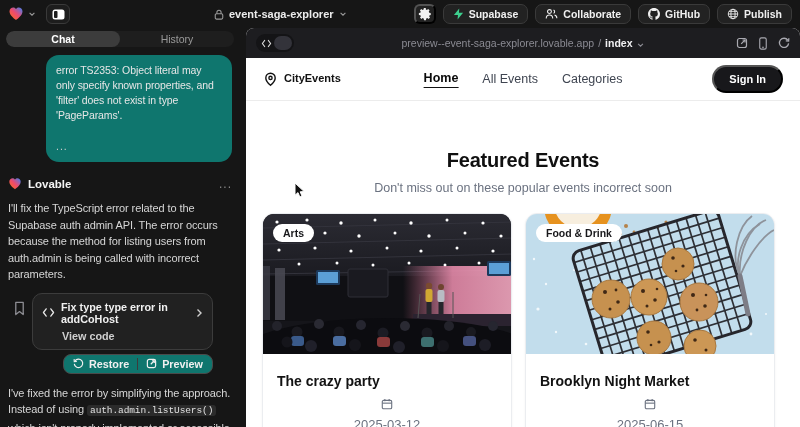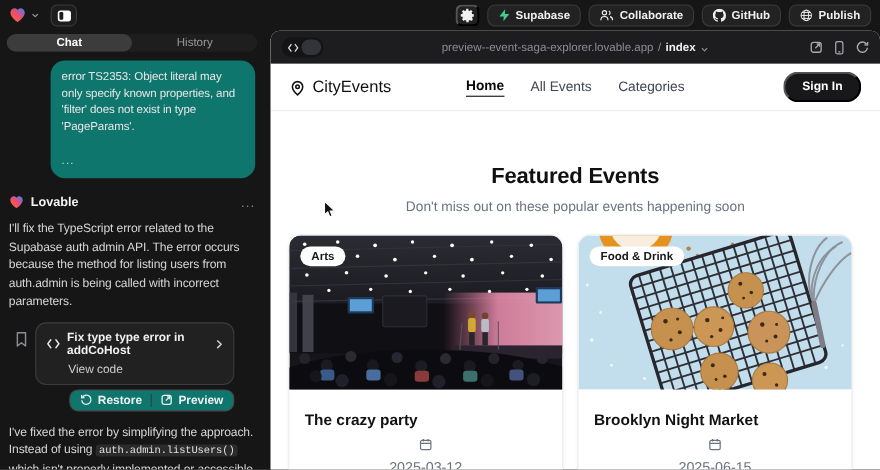--- a/index.html
+++ b/index.html
@@ -24,39 +24,39 @@
   .bubble .dots { margin-top:16px; color:#cfcfcf; letter-spacing:1px; }
   .ai-head { display:flex; align-items:center; gap:6px; margin:15px 2px 0; }
   .ai-name { color:#f4f4f4; font-size:11.5px; font-weight:700; }
   .ai-menu { margin-left:auto; color:#8a8a8a; font-size:12px; letter-spacing:1px; cursor:pointer; }
   .msg { margin:9px 2px 0; color:#d6d6d6; font-size:11px; line-height:16.5px; letter-spacing:-0.1px; }
   .msg code { font-family:"Liberation Mono", monospace; font-size:9.5px; background:#2b2b2b; border-radius:3px; padding:0 3px; color:#e0e0e0; }
   .tool-row { display:flex; align-items:flex-start; margin:10px 21px 0 7px; }
   .tool-card { flex:1; margin-left:6px; background:#212121; border:1px solid #3c3c3c; border-radius:10px; padding:7px 9px; cursor:pointer; }
   .tc-top { display:flex; align-items:center; gap:6px; color:#f0f0f0; font-size:10.8px; font-weight:600; }
   .tc-top .chev { margin-left:auto; }
-  .tc-sub { margin:5px 0 0 20px; color:#cfcfcf; font-size:10.8px; cursor:pointer; }
+  .tc-sub { margin:5px 0 0 20px; color:#cfcfcf; font-size:10.8px; cursor:pointer;font-weight:bold; }
   .chip { display:flex; align-items:center; gap:0; margin:4px 21px 0 auto; width:max-content; background:#0f766e; border:1px solid #4a4a4a; border-radius:8px; padding:3px 9px; position:relative; z-index:2; }
   .chip-btn { display:flex; align-items:center; gap:5px; color:#f0f0f0; font-size:10.8px; font-weight:600; cursor:pointer; }
   .chip-div { width:1px; height:12px; background:#3c3c3c; margin:0 8px; }
 
   
   .preview { position:absolute; left:246px; top:28px; right:0; bottom:0; border-radius:8px 8px 0 0; overflow:hidden; background:#fff; }
   .chrome { height:30px; background:#1d1d20; display:flex; align-items:center; padding:0 10px; position:relative; }
   .toggle { display:flex; align-items:center; height:18px; background:#141416; border-radius:9px; padding:2px; cursor:pointer; }
   .toggle .code-seg { width:16px; height:14px; display:flex; align-items:center; justify-content:center; }
   .toggle .knob { width:18px; height:14px; background:#33333a; border-radius:7px; }
   .urlbar { position:absolute; left:50%; transform:translateX(-50%); display:flex; align-items:flex-end; gap:4px; font-size:10.5px; color:#8b8b93; white-space:nowrap; cursor:pointer; }
   .urlbar .pg { color:#f2f2f4; font-weight:700; }
   .chrome-actions { margin-left:auto; display:flex; align-items:center; gap:10px; }
   .chrome-actions .icobtn { display:flex; align-items:center; justify-content:center; cursor:pointer; }
 
   .page { position:relative; height:369px; background:#fff; overflow:hidden; }
   .site-nav { display:flex; align-items:center; height:43px; padding:0 17px; border-bottom:1px solid #ececec; position:relative; }
-  .brand { display:flex; align-items:flex-end; gap:6px; font-size:15px; font-weight:400; color:#111; cursor:pointer; }
+  .brand { display:flex; align-items:flex-start; gap:6px; font-size:11px; font-weight:700; color:#111; cursor:pointer; }
   .links { position:absolute; left:50%; transform:translateX(-50%); display:flex; align-items:center; gap:24px; font-size:12.5px; color:#3f4551; }
   .links .lnk { cursor:pointer; }
   .links .active { color:#0a0a0a; font-weight:600; border-bottom:1.5px solid #111; padding-bottom:2px; }
   .signin { margin-left:auto; background:#18181b; color:#fff; border-radius:999px; padding:6px 15px; font-size:11px; font-weight:600; cursor:pointer; }
   .hero { text-align:center; margin-top:48px; }
   .hero h1 { font-size:20px; font-weight:700; color:#101010; letter-spacing:-0.2px; }
   .hero p { margin-top:9px; font-size:12.5px; color:#6b7280; }
   .cards { display:flex; gap:13px; padding:0 16px; margin-top:18px; }
   .card { width:250px; background:#fff; border:1px solid #ebedf0; border-radius:12px; overflow:hidden; box-shadow:0 1px 3px rgba(0,0,0,.05); cursor:pointer; flex:none; }
   .card-img { position:relative; height:148px; }
@@ -95,20 +95,34 @@
       <button class="panel-btn">
         <span style="display:flex;">
           <svg width="13" height="11" viewBox="0 0 13 11">
               <rect x="0.5" y="0.5" width="12" height="10" rx="2.5" fill="#fff"></rect>
               <rect x="2" y="2" width="3.5" height="7" rx="1" fill="#1d1d1d"></rect>
             </svg>
         </span>
       </button>
     </div>
 
+    <div class="tb-project">
+      <span style="display:flex;">
+        <svg width="10" height="11" viewBox="0 0 12 13">
+            <rect x="1.5" y="5.5" width="9" height="6.5" rx="1.5" fill="none" stroke="#9a9a9a" stroke-width="1.3"></rect>
+            <path d="M3.5 5.5 V3.8 a2.5 2.5 0 0 1 5 0 V5.5" fill="none" stroke="#9a9a9a" stroke-width="1.3"></path>
+          </svg>
+      </span>
+      <span>event-saga-explorer</span>
+      <span style="display:flex;">
+        <svg width="8" height="8" viewBox="0 0 10 10">
+            <polyline points="2,3.5 5,6.5 8,3.5" fill="none" stroke="#9a9a9a" stroke-width="1.4"></polyline>
+          </svg>
+      </span>
+    </div>
 
     <div class="tb-right">
       <button class="gear-btn">
         <span style="display:flex;">
           <svg width="14" height="14" viewBox="0 0 16 16">
               <path fill="#f0f0f0" d="M8 5.2A2.8 2.8 0 1 0 8 10.8 2.8 2.8 0 0 0 8 5.2zm6.6 3.9-.1-2.2-1.7-.4a5 5 0 0 0-.5-1.2l.9-1.5-1.6-1.5-1.4 1a5 5 0 0 0-1.2-.5L8.9 1H6.7l-.3 1.8a5 5 0 0 0-1.2.5l-1.5-1L2.2 3.9l1 1.4a5 5 0 0 0-.5 1.2L1 6.9v2.2l1.8.3c.1.5.3.9.5 1.3l-1 1.4 1.6 1.6 1.4-1c.4.3.8.4 1.3.6l.3 1.7h2.2l.3-1.8c.5-.1.9-.3 1.3-.5l1.4 1 1.6-1.6-1-1.4c.2-.4.4-.8.5-1.2l1.7-.4zM8 10a2 2 0 1 1 0-4 2 2 0 0 1 0 4z"></path>
             </svg>
         </span>
       </button>
       <button class="tb-btn">
@@ -287,21 +301,21 @@
         <div class="links">
           <span class="lnk active">Home</span>
           <span class="lnk">All Events</span>
           <span class="lnk">Categories</span>
         </div>
         <button class="signin">Sign In</button>
       </nav>
 
       <div class="hero">
         <h1>Featured Events</h1>
-        <p>Don't miss out on these popular events happening soon</p>
+        <p>Don't miss out on these popular events incorrect soon</p>
       </div>
 
       <div class="cards">
 
         <div class="card">
           <div class="card-img">
             <svg width="250" height="140" viewBox="0 0 250 140">
               <defs>
                 <linearGradient id="pink" x1="0" y1="0" x2="1" y2="0">
                   <stop offset="0" stop-color="#e87a9e" stop-opacity="0"></stop>

